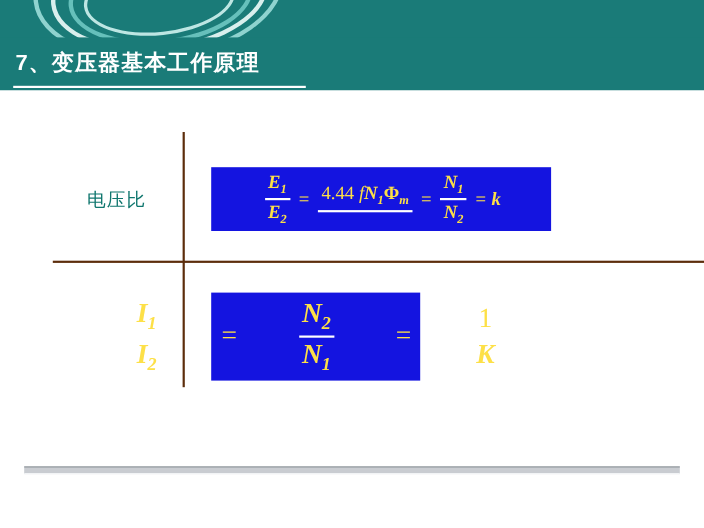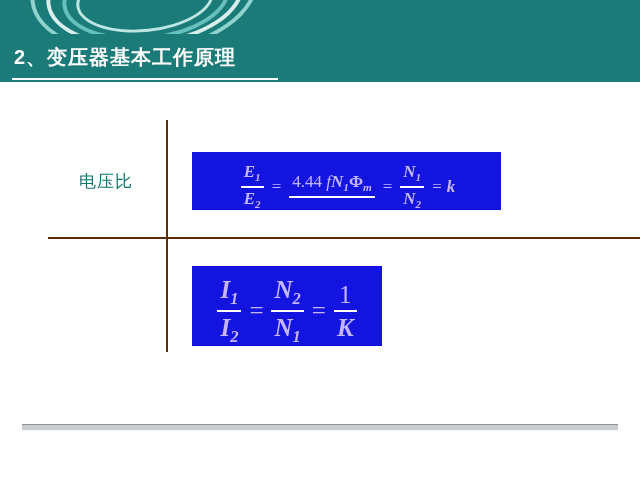--- a/index.html
+++ b/index.html
@@ -117,23 +117,23 @@
     white-space: nowrap;
   }
   .row-label.voltage { left: 79px; top: 170px; }
   .row-label.current { left: 79px; top: 274px; }
 
   
   .formula-box {
     position: absolute;
     background: #1414e0;
     display: flex;
-    align-items: flex-end;
+    align-items: center;
     justify-content: center;
-    color: #c4b5fd;
+    color: #fde047;
     font-family: "Liberation Serif", serif;
   }
   .formula-box.voltage {
     left: 192px;
     top: 152px;
     width: 309px;
     height: 58px;
   }
   .formula-box.current {
     left: 192px;
@@ -143,21 +143,21 @@
   }
 
   
   .eqn {
     display: flex;
     align-items: center;
     font-style: italic;
     white-space: nowrap;
   }
   .eqn.small { font-size: 17px; }
-  .eqn.big { font-size: 25px; }
+  .eqn.big { font-size: 25px; gap: 48px; }
 
   .frac {
     display: inline-flex;
     flex-direction: column;
     align-items: center;
     justify-content: center;
     margin: 0 3px;
     line-height: 1.08;
   }
   .frac .num, .frac .den {
@@ -200,21 +200,21 @@
 <body>
 
 <div class="slide">
 
   <div class="header-band">
     <div class="swoosh s1"></div>
     <div class="swoosh s2"></div>
     <div class="swoosh s3"></div>
     <div class="swoosh s4"></div>
     <div class="header-mask"></div>
-    <div class="slide-title">2、变压器基本工作原理</div>
+    <div class="slide-title">7、变压器基本工作原理</div>
     <div class="title-underline"></div>
   </div>
 
   <div class="v-rule"></div>
   <div class="h-rule"></div>
 
   <div class="row-label voltage">电压比</div>
 
   <div class="formula-box voltage">
     <div class="eqn small">

